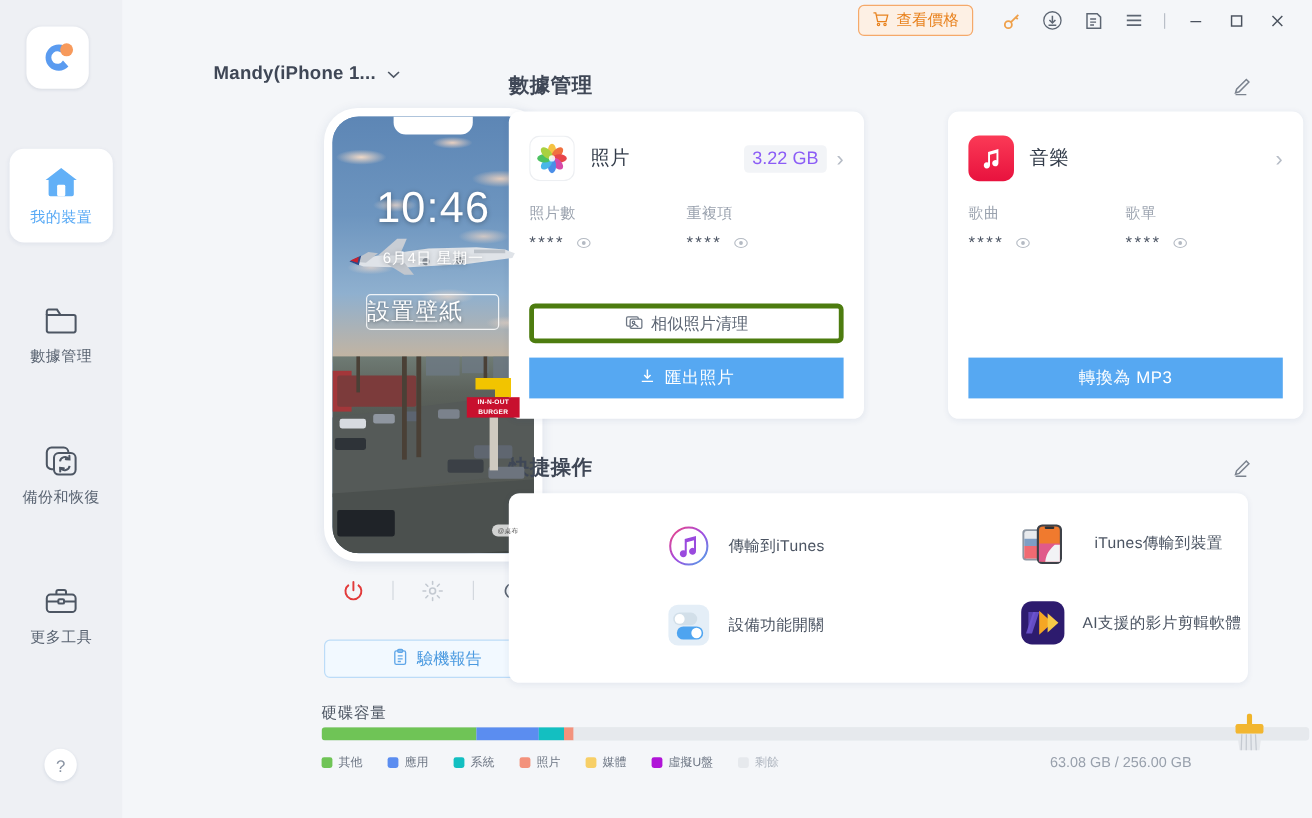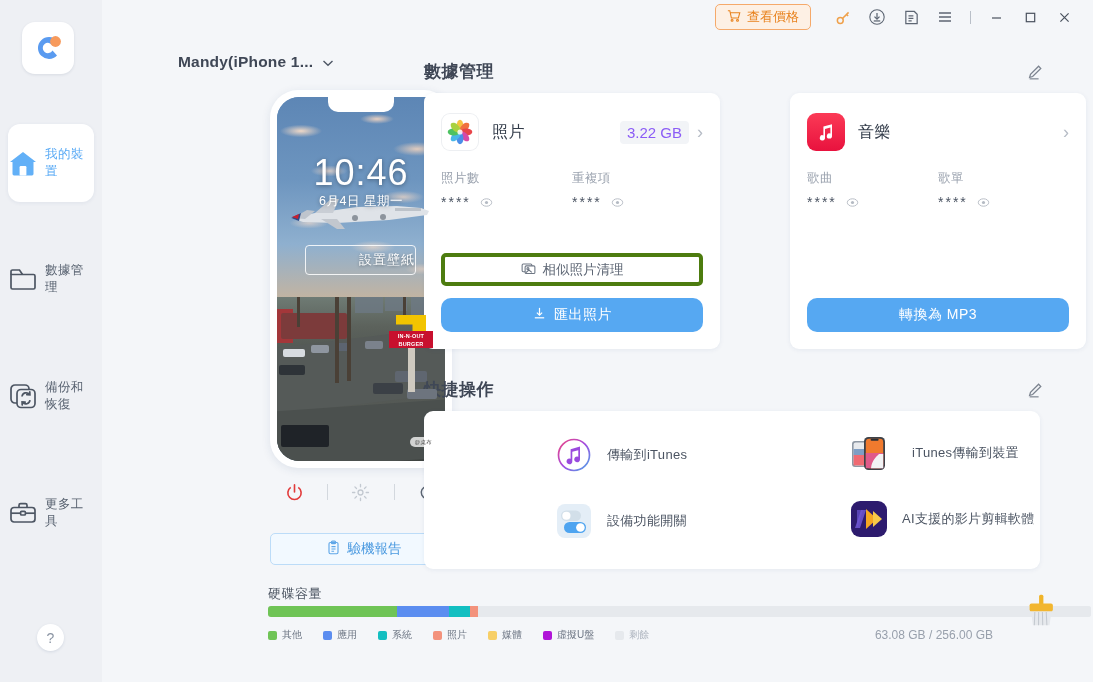--- a/index.html
+++ b/index.html
@@ -27,21 +27,21 @@
     position: absolute; left: 22px; top: 22px;
     width: 52px; height: 52px;
     background: #ffffff;
     border-radius: 13px;
     box-shadow: 0 1px 3px rgba(20,40,80,0.10);
     display: flex; align-items: center; justify-content: center;
   }
   .side-item {
     position: absolute; left: 8px;
     width: 86px; height: 78px;
-    display: flex; 
+    display: flex; flex-direction: column;
     align-items: center; justify-content: center;
     gap: 7px;
     cursor: pointer;
     border-radius: 12px;
   }
   .side-item .si-label {
     font-size: 12.5px;
     color: #5a6472;
     letter-spacing: .4px;
   }
@@ -190,28 +190,28 @@
     line-height: 8px; padding-top: 1px; letter-spacing: .2px;
   }
   .innout .pole { width: 7px; height: 44px; background: #cfcac0; margin: 0 auto; }
   .clock {
     position: absolute; left: 0; right: 0; top: 56px;
     text-align: center; z-index: 7;
     color: #ffffff;
     text-shadow: 0 1px 4px rgba(0,0,0,.35);
   }
   .clock .time { font-size: 36px; font-weight: 300; letter-spacing: 1px; line-height: 40px; }
-  .clock .date { font-size: 12.5px; margin-top: 0; letter-spacing: .5px; }
+  .clock .date { font-size: 12.5px; margin-top: 14px; letter-spacing: .5px; }
   .wallpaper-btn {
     position: absolute; left: 28px; top: 148px; z-index: 8;
     width: 111px; height: 30px;
     border: 1px solid rgba(255,255,255,.85);
     border-radius: 4px;
-    color: #ffffff; font-size: 13px;
-    display: flex; align-items: center; justify-content: flex-end;
+    color: #ffffff; font-size: 19px;
+    display: flex; align-items: center; justify-content: flex-start;
     cursor: pointer;
     letter-spacing: 1px;
     text-shadow: 0 1px 3px rgba(0,0,0,.4);
   }
   .watermark {
     position: absolute; right: 8px; bottom: 14px; z-index: 7;
     background: rgba(255,255,255,.75);
     border-radius: 7px;
     font-size: 5.5px; color: #555; padding: 1.5px 5px;
     letter-spacing: .3px;
@@ -291,21 +291,21 @@
     border-radius: 5px;
     display: flex; align-items: center; justify-content: center;
     gap: 7px; font-size: 13.5px; color: #5c6personally;
     color: #5c6573;
     cursor: pointer;
   }
   .btn-primary {
     position: absolute; left: 17px; right: 17px;
     height: 34px;
     background: #56a8f2;
-    border-radius: 10px;
+    border-radius: 0;
     display: flex; align-items: center; justify-content: center;
     gap: 7px; font-size: 14px; color: #ffffff;
     cursor: pointer;
     letter-spacing: .5px;
   }
 
   
   .qa-card {
     position: absolute;
     background: #ffffff;

